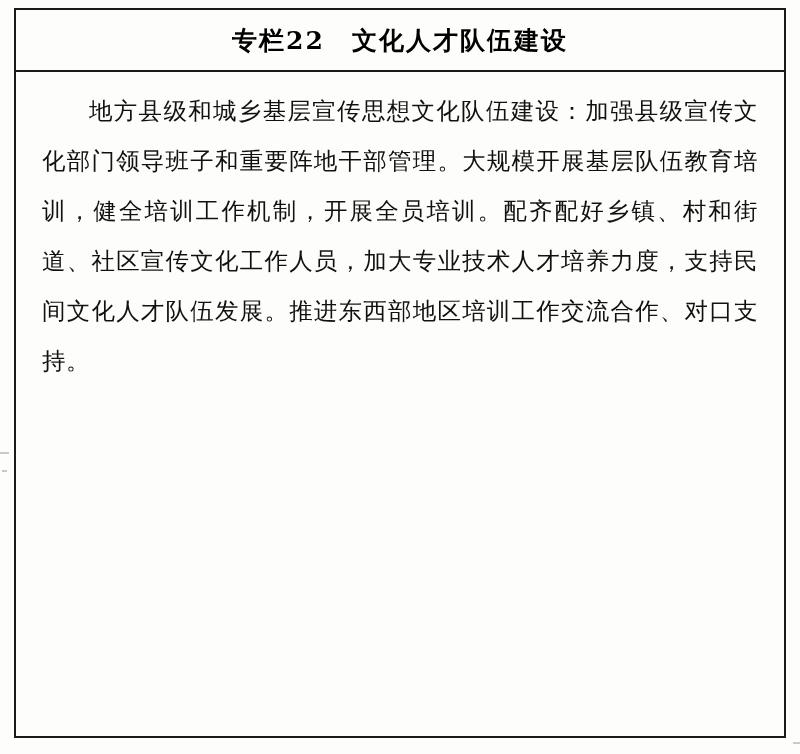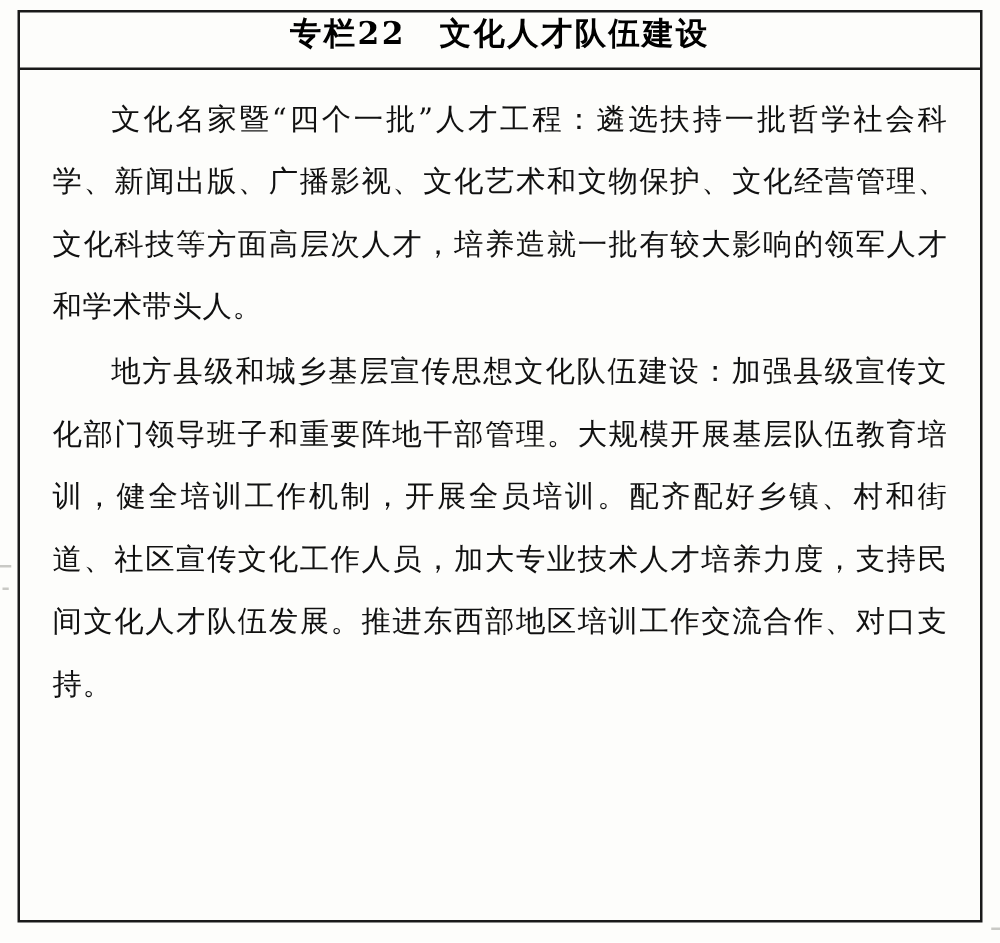--- a/index.html
+++ b/index.html
@@ -28,23 +28,24 @@
     left: 14px;
     top: 8px;
     width: 772px;
     height: 730px;
     border: 2px solid #1a1a1a;
     box-sizing: border-box;
     background: #fdfdfb;
   }
 
   .box-header {
-    height: 46px;
+    height: 62px;
     border-bottom: 2px solid #1a1a1a;
     display: flex;
+    align-items: center;
     justify-content: center;
     box-sizing: border-box;
   }
 
   .box-title {
     font-family: "DejaVu Serif", serif;
     font-weight: 700;
     font-size: 25px;
     letter-spacing: 2px;
     color: #000000;
@@ -86,18 +87,17 @@
   <div class="scan-mark m2"></div>
   <div class="scan-mark m3"></div>
 
   <div class="box">
 
     <div class="box-header">
       <div class="box-title">专栏22　文化人才队伍建设</div>
     </div>
 
     <div class="box-body">
-      <p class="para">文化名家暨“四个一批”人才工程：遴选扶持一批哲学社会科学、新闻出版、广播影视、文化艺术和文物保护、文化经营管理、文化科技等方面高层次人才，培养造就一批有较大影响的领军人才和学术带头人。</p>
       <p class="para">地方县级和城乡基层宣传思想文化队伍建设：加强县级宣传文化部门领导班子和重要阵地干部管理。大规模开展基层队伍教育培训，健全培训工作机制，开展全员培训。配齐配好乡镇、村和街道、社区宣传文化工作人员，加大专业技术人才培养力度，支持民间文化人才队伍发展。推进东西部地区培训工作交流合作、对口支持。</p>
     </div>
 
   </div>
 </div>
 
 </body></html>

